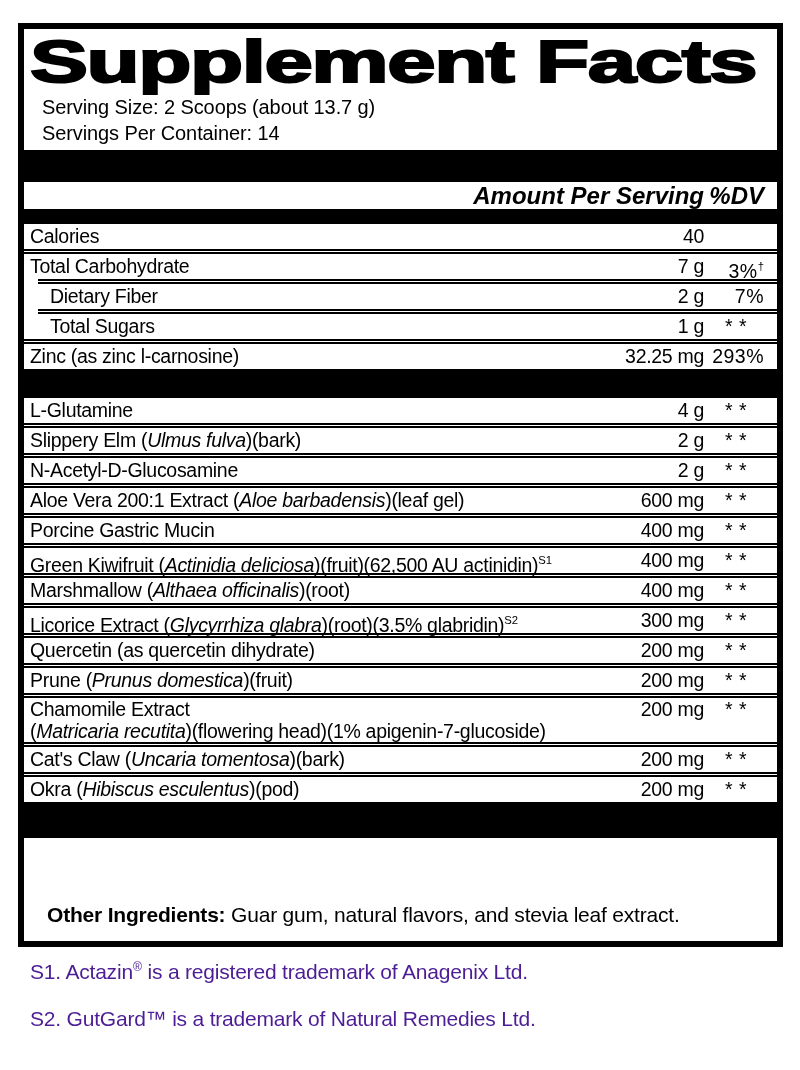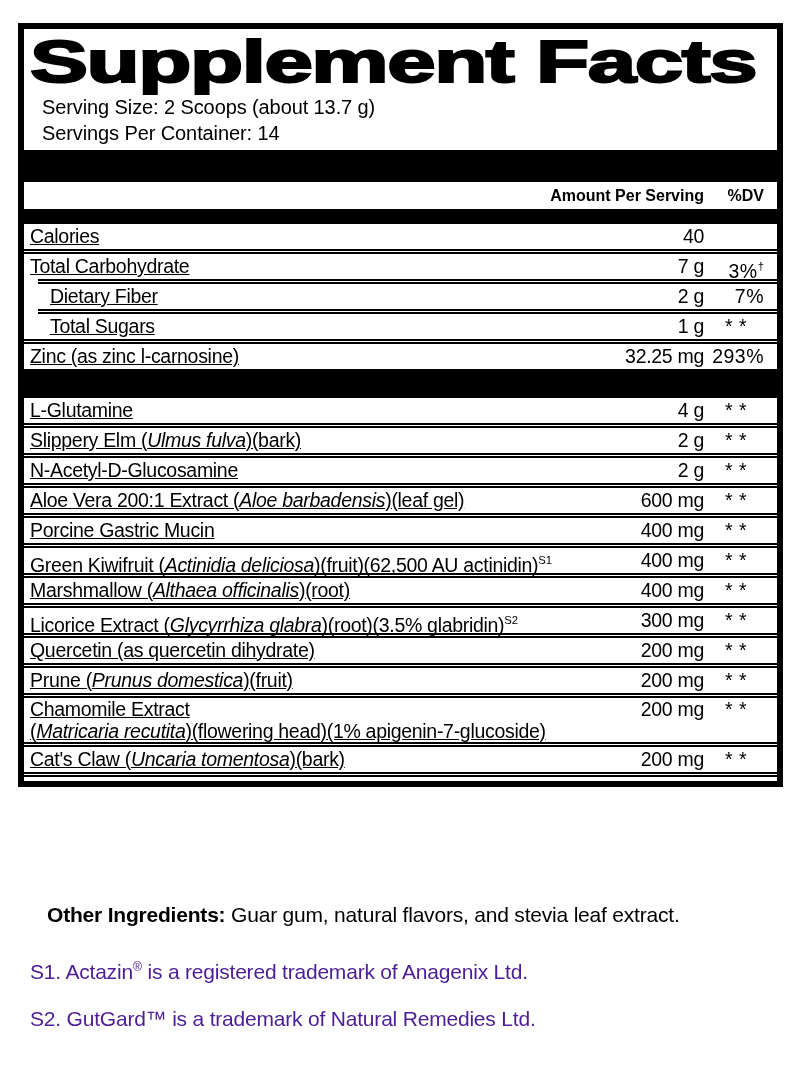--- a/index.html
+++ b/index.html
@@ -1,38 +1,38 @@
 <!DOCTYPE html>
 <html><head>
 <meta charset="utf-8">
 <style>
   html,body{margin:0;padding:0;background:#fff;}
   body{width:800px;height:1070px;font-family:"Liberation Sans","DejaVu Sans",sans-serif;color:#000;}
   .page{position:relative;width:800px;height:1070px;background:#fff;overflow:hidden;}
 
-  .label-box{position:absolute;left:18px;top:23px;width:765px;height:764px;
+  .label-box{position:absolute;left:18px;top:23px;width:765px;height:924px;
     border:6px solid #000;box-sizing:border-box;background:#fff;overflow:hidden;}
 
   .title{margin:1px 0 0 6px;font-size:60px;line-height:64px;font-weight:bold;
     -webkit-text-stroke:2.1px #000;transform:scaleX(1.45);transform-origin:left center;
     white-space:nowrap;letter-spacing:-1px;}
 
   .serving{padding-left:18px;font-size:20px;line-height:26px;letter-spacing:-0.1px;}
 
   .bar{background:#000;width:100%;}
   .bar-1{height:32px;margin-top:4px;}
   .bar-2{height:15px;}
   .bar-3{height:29px;}
   .bar-4{height:36px;}
 
-  .hdr{position:relative;height:27px;line-height:27px;font-weight:bold;font-size:16px;}
+  .hdr{position:relative;height:27px;line-height:27px;font-weight:bold;font-size:24px;font-style:italic;}
   .hdr-amt{position:absolute;right:73px;top:0;white-space:nowrap;}
   .hdr-dv{position:absolute;right:13px;top:0;white-space:nowrap;}
 
-  .row{position:relative;height:25px;line-height:25px;font-size:19.5px;letter-spacing:-0.3px;text-decoration:underline;}
+  .row{position:relative;height:25px;line-height:25px;font-size:19.5px;letter-spacing:-0.3px;}
   .row.tall{height:44px;}
   .row .c-name{padding-left:6px;white-space:nowrap;}
   .row .c-name.ind{padding-left:26px;}
   .row .c-name div{line-height:inherit;}
   .row.tall .c-name div{line-height:22px;}
   .c-amt{position:absolute;right:73px;top:0;white-space:nowrap;text-align:right;}
   .c-dv{position:absolute;right:13px;top:0;white-space:nowrap;text-align:right;letter-spacing:0.5px;}
   .c-dv.dv-pad{right:30px;}
   .row.tall .c-amt,.row.tall .c-dv{line-height:22px;}
 

